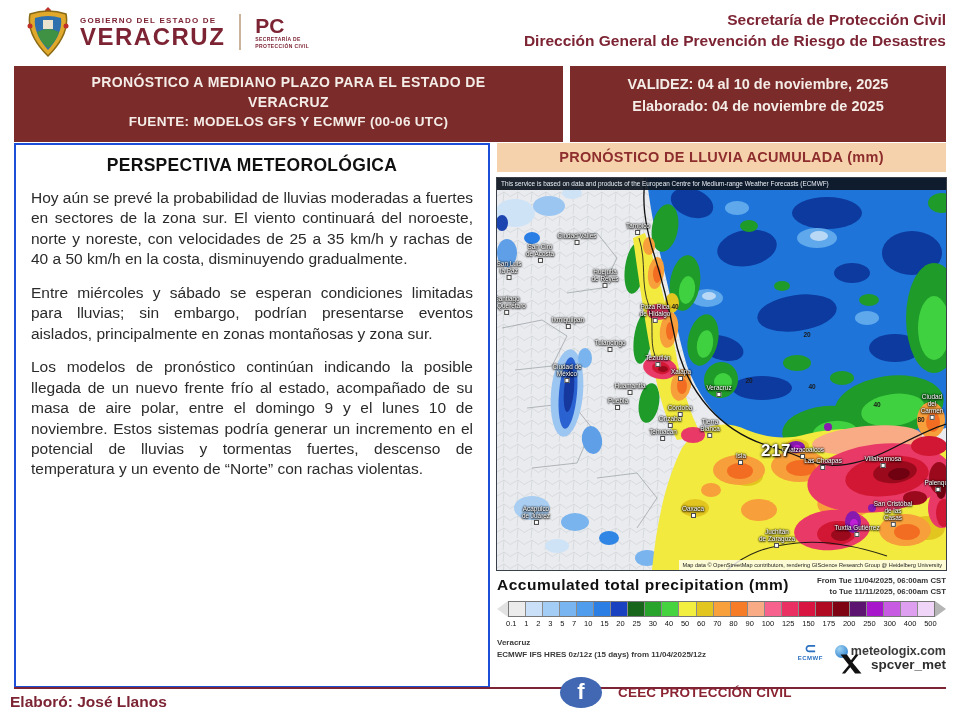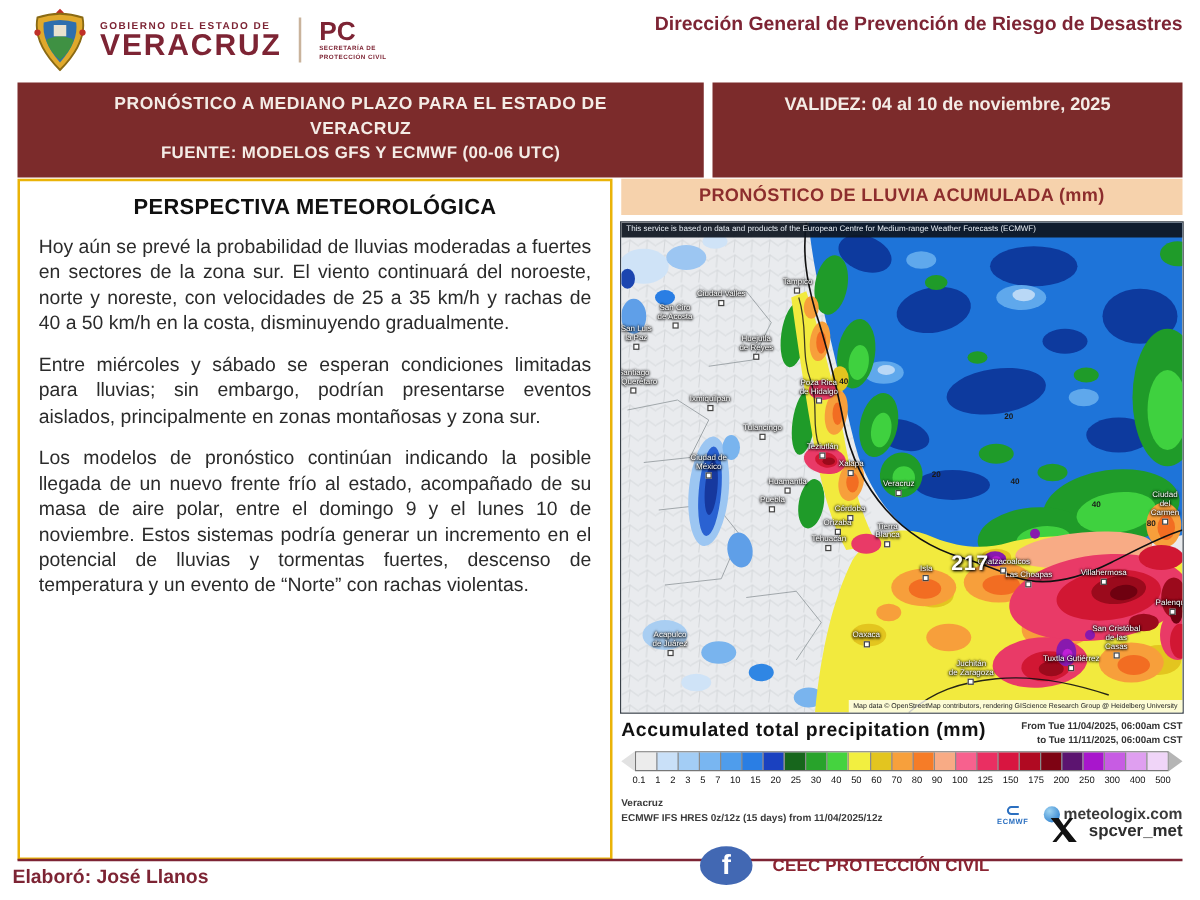--- a/index.html
+++ b/index.html
@@ -19,21 +19,21 @@
   
   .banner{position:absolute;top:66px;height:76px;background:#7c2b2b;color:#f4ece6;
           font-weight:bold;text-align:center;box-sizing:border-box;padding-top:7px;}
   .banner-left{left:14px;width:549px;font-size:14px;line-height:1.4;}
   .banner-left .t1{max-width:420px;margin:0 auto;letter-spacing:.4px;}
   .banner-left .t2{font-size:13.5px;letter-spacing:.3px;margin-top:1px;}
   .banner-right{left:570px;width:376px;font-size:14.5px;line-height:1.55;}
 
   
   .left-panel{position:absolute;left:14px;top:143px;width:476px;height:545px;
-              border:2px solid #eab308;box-sizing:border-box;background:#fff;
+              border:2px solid #1d4ed8;box-sizing:border-box;background:#fff;
               padding:8px 15px 0 15px;}
   .panel-title{text-align:center;font-size:17.5px;font-weight:bold;color:#101010;
                letter-spacing:.3px;margin:2px 0 12px 0;}
   .left-panel p{font-size:15.5px;line-height:1.32;color:#2b2b2b;text-align:justify;
                 margin:0 0 13px 0;}
 
   
   .right-header{position:absolute;left:497px;top:143px;width:449px;height:29px;
                 background:#f6d2ac;color:#8d2d2d;font-weight:bold;font-size:14.5px;
                 text-align:center;line-height:29px;letter-spacing:.3px;}
@@ -109,29 +109,31 @@
     <div class="ver-line">VERACRUZ</div>
   </div>
   <div class="hdr-div"></div>
   <div>
     <div class="pc-big">PC</div>
     <div class="pc-sub">SECRETARÍA DE</div>
     <div class="pc-sub">PROTECCIÓN CIVIL</div>
   </div>
 </div>
 <div class="hdr-right">
+  <div>Secretaría de Protección Civil</div>
   <div>Dirección General de Prevención de Riesgo de Desastres</div>
 </div>
 
 <div class="banner banner-left">
   <div class="t1">PRONÓSTICO A MEDIANO PLAZO PARA EL ESTADO DE VERACRUZ</div>
   <div class="t2">FUENTE: MODELOS GFS Y ECMWF (00-06 UTC)</div>
 </div>
 <div class="banner banner-right">
   <div>VALIDEZ: 04 al 10 de noviembre, 2025</div>
+  <div>Elaborado: 04 de noviembre de 2025</div>
 </div>
 
 <div class="left-panel">
   <div class="panel-title">PERSPECTIVA METEOROLÓGICA</div>
   <p>Hoy aún se prevé la probabilidad de lluvias moderadas a fuertes en sectores de la zona sur. El viento continuará del noroeste, norte y noreste, con velocidades de 25 a 35 km/h y rachas de 40 a 50 km/h en la costa, disminuyendo gradualmente.</p>
   <p>Entre miércoles y sábado se esperan condiciones limitadas para lluvias; sin embargo, podrían presentarse eventos aislados, principalmente en zonas montañosas y zona sur.</p>
   <p>Los modelos de pronóstico continúan indicando la posible llegada de un nuevo frente frío al estado, acompañado de su masa de aire polar, entre el domingo 9 y el lunes 10 de noviembre. Estos sistemas podría generar un incremento en el potencial de lluvias y tormentas fuertes, descenso de temperatura y un evento de “Norte” con rachas violentas.</p>
 </div>
 
 <div class="right-header">PRONÓSTICO DE LLUVIA ACUMULADA (mm)</div>

